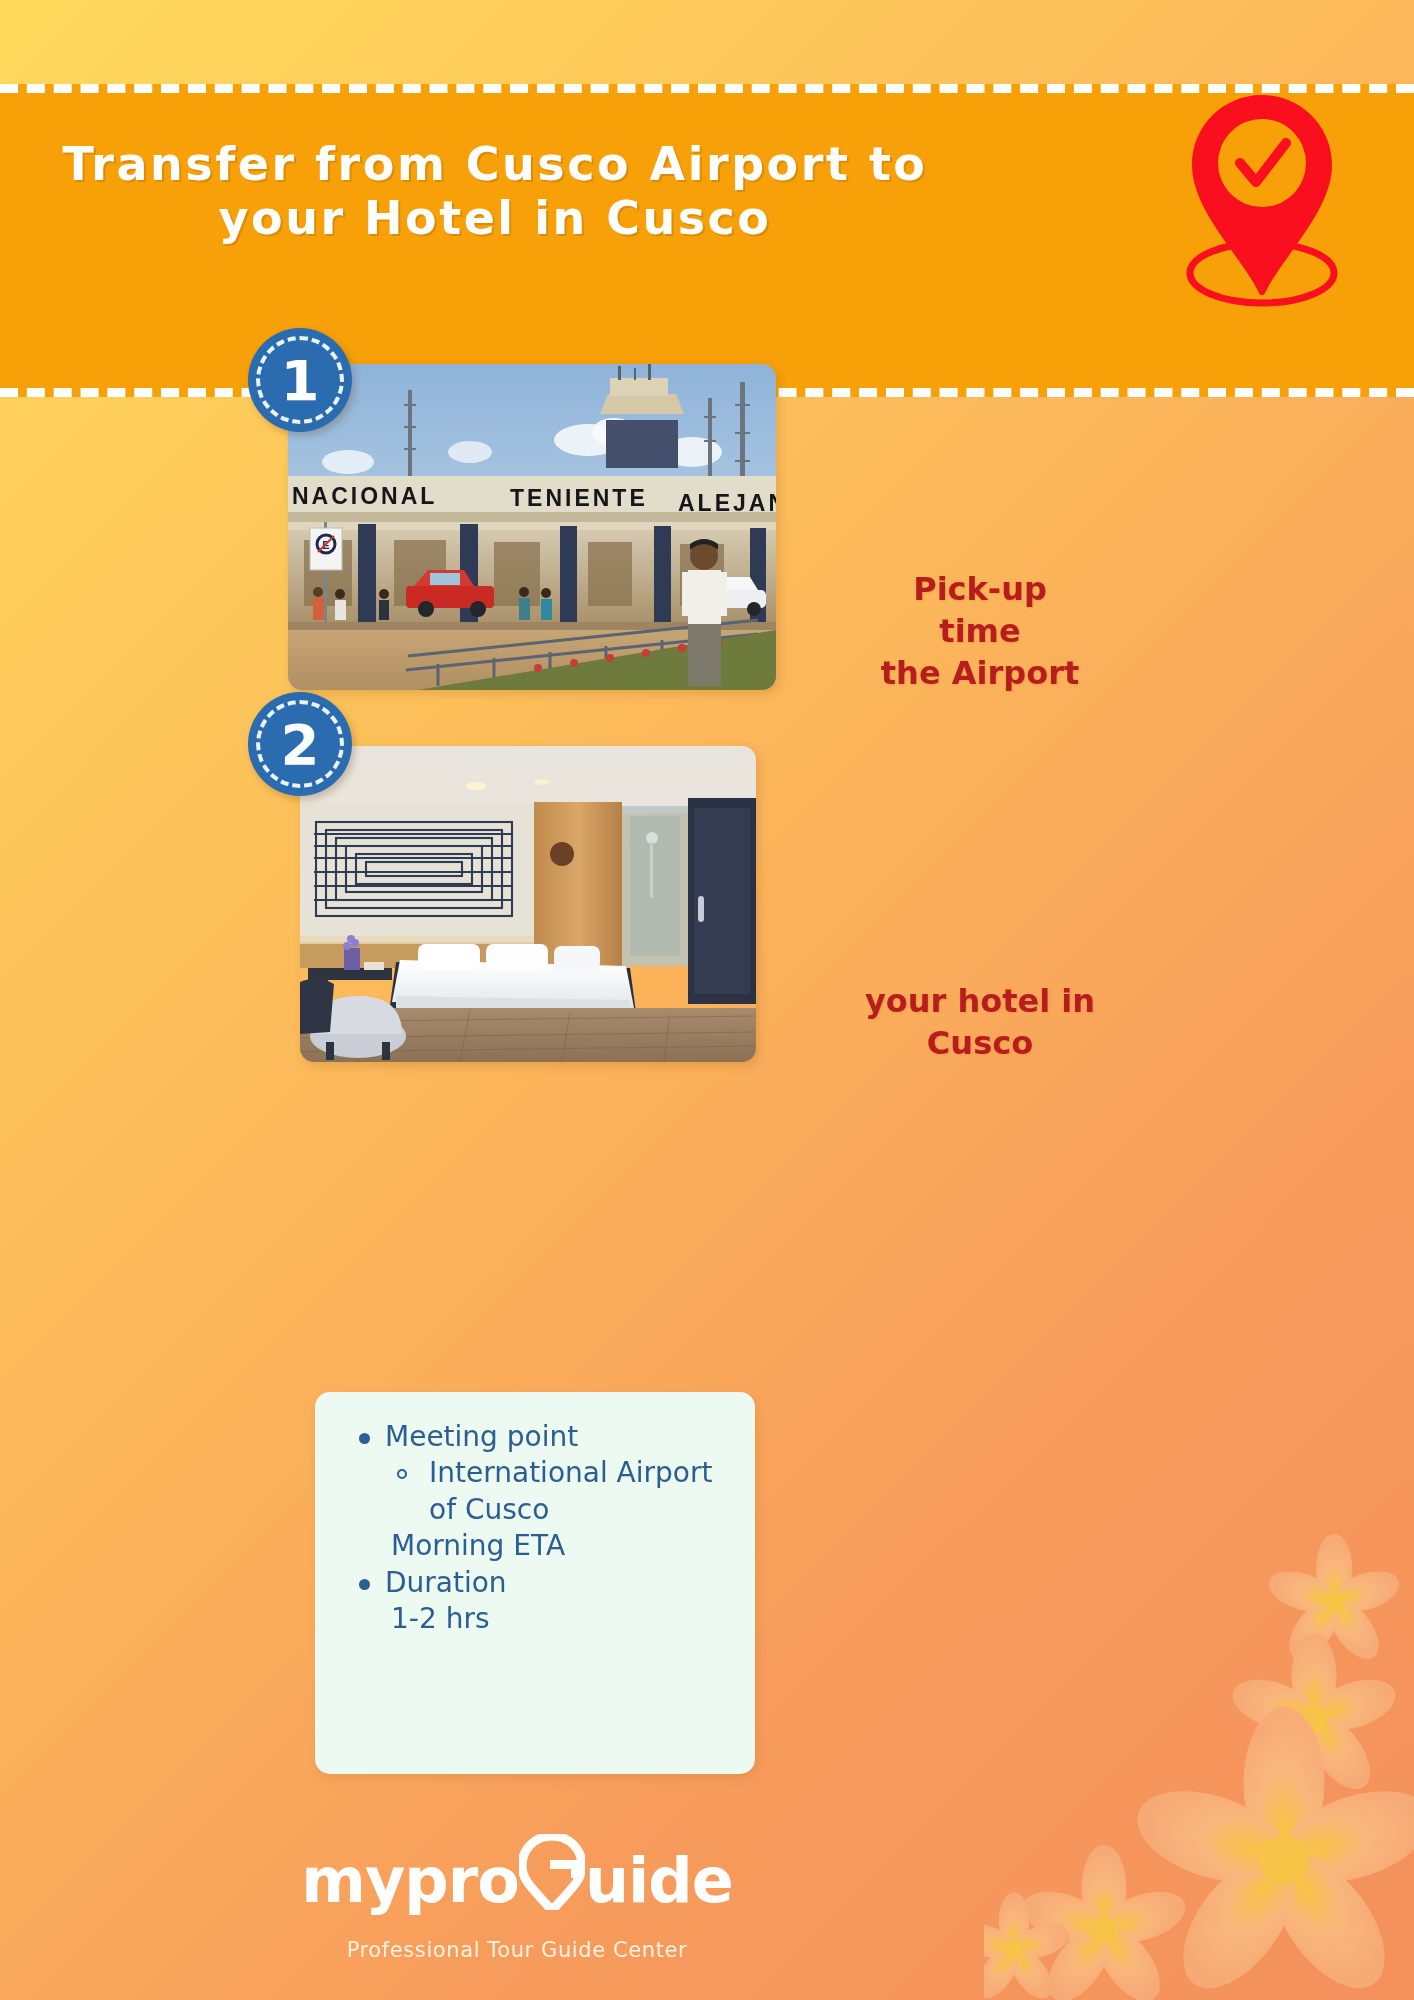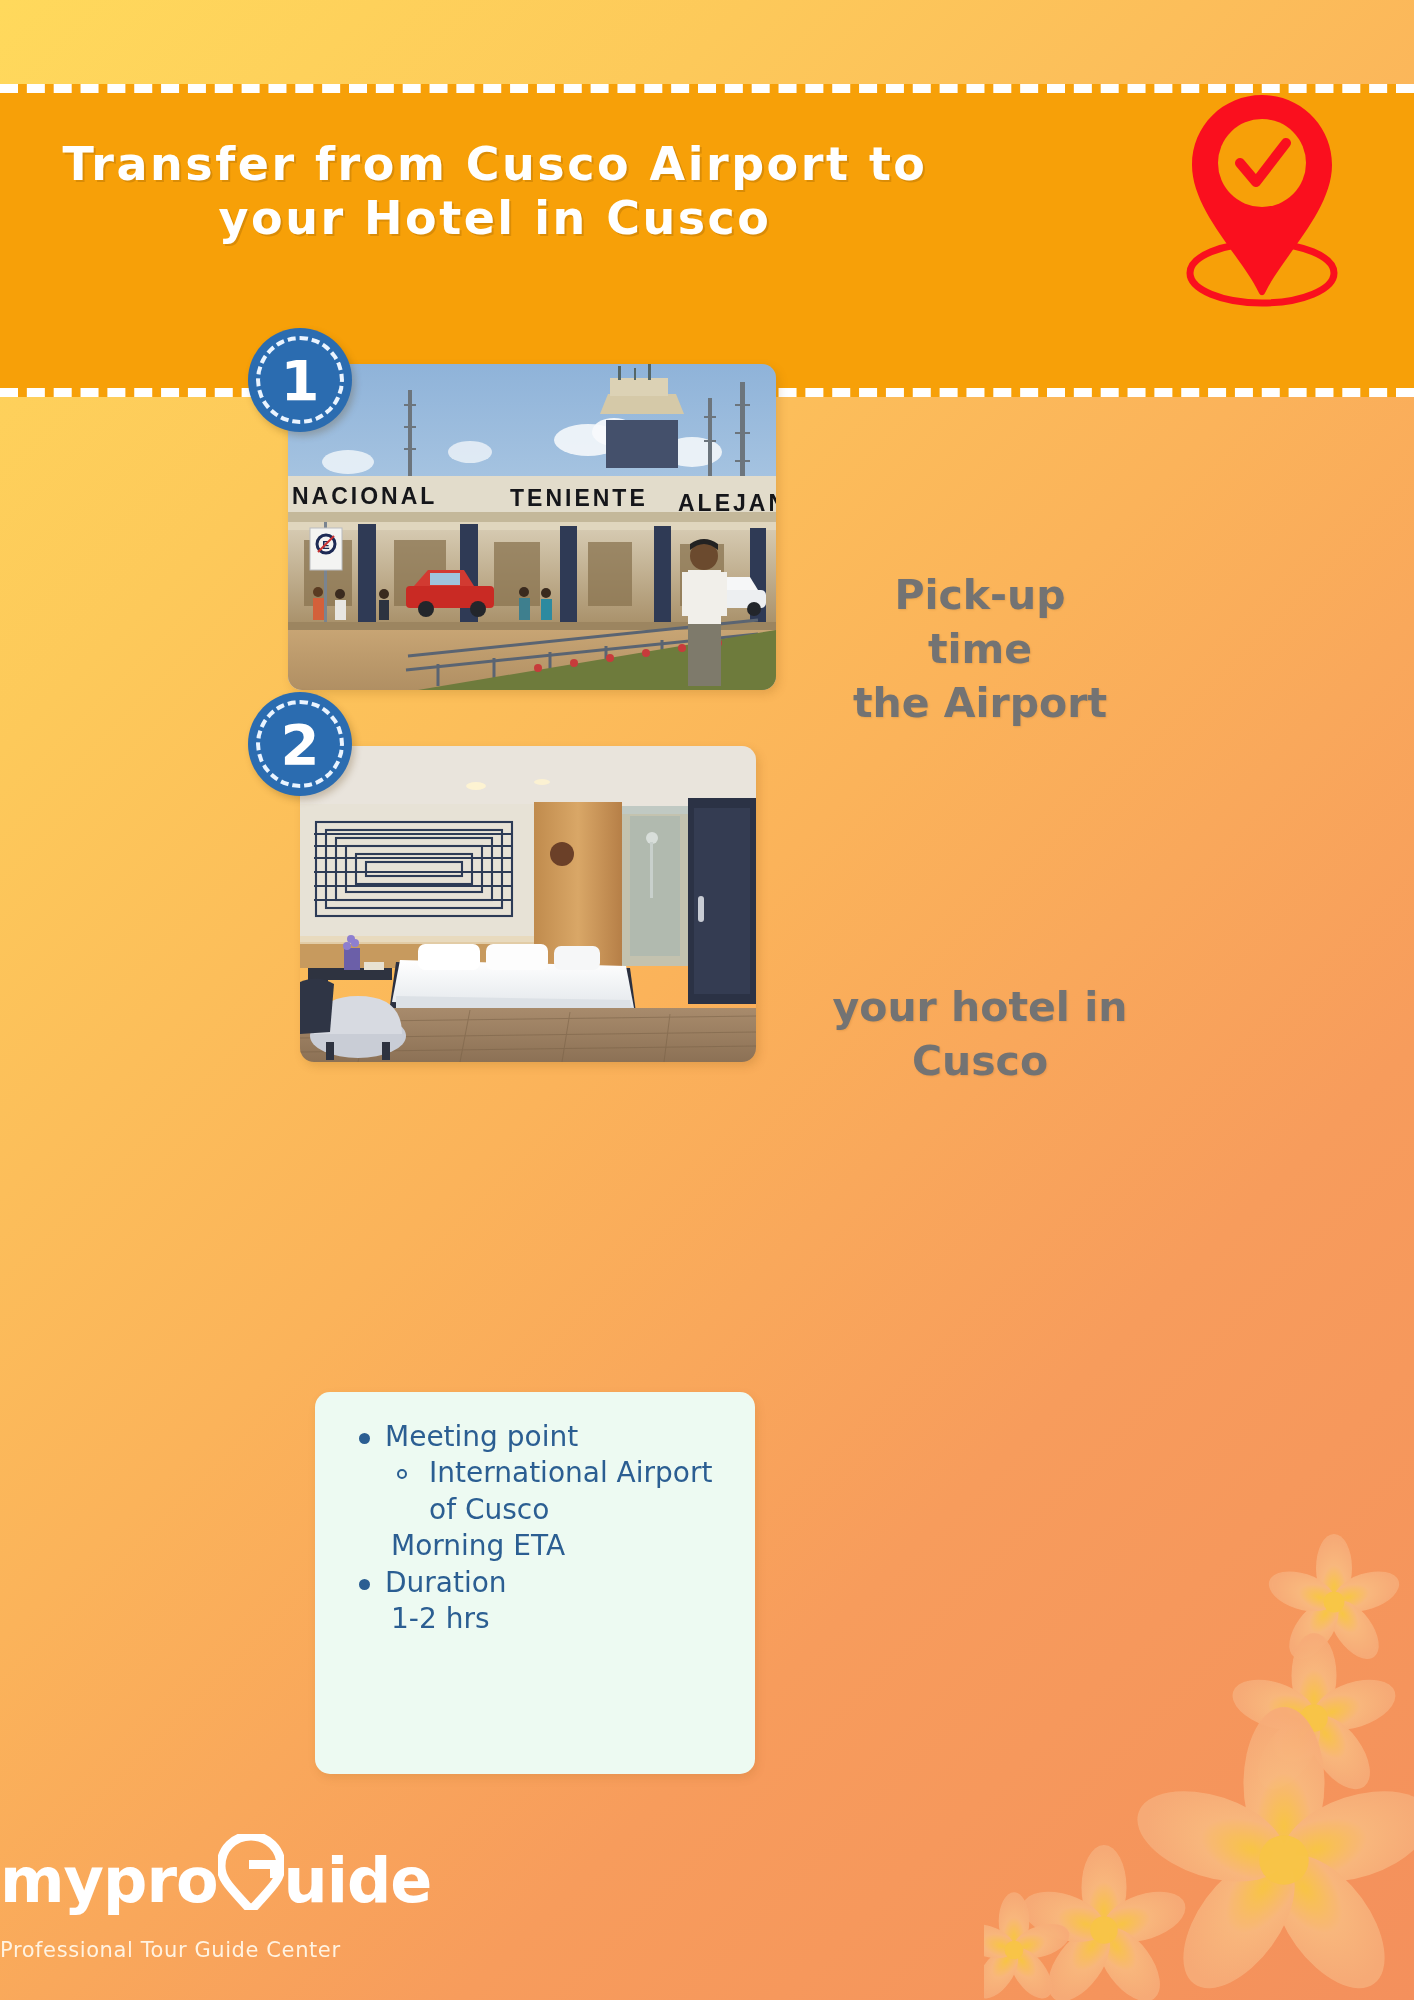--- a/index.html
+++ b/index.html
@@ -51,22 +51,22 @@
   
   .photo{
     position:absolute;border-radius:14px;overflow:hidden;
     box-shadow:3px 4px 10px rgba(120,70,10,.18);
   }
   #photo-airport{left:288px;top:364px;width:488px;height:326px;}
   #photo-hotel{left:300px;top:746px;width:456px;height:316px;}
 
   
   .caption{
-    position:absolute;text-align:center;color:#737373;
-    font-weight:bold;font-size:41px;line-height:1.32;
+    position:absolute;text-align:center;color:#b91c1c;
+    font-weight:bold;font-size:32px;line-height:1.32;
     font-family:"DejaVu Sans",sans-serif;
     text-shadow:1px 1px 2px rgba(150,90,20,.18);
   }
   #caption-1{left:790px;top:568px;width:380px;}
   #caption-2{left:770px;top:980px;width:420px;}
 
   
   #info-card{
     position:absolute;left:315px;top:1392px;width:440px;height:382px;
     background:#EDFAF2;border-radius:15px;
@@ -85,21 +85,21 @@
   .li-l2{position:relative;padding-left:90px;margin-bottom:2px;}
   .li-l2::before{
     content:"";position:absolute;left:58px;top:13px;
     width:10px;height:10px;border-radius:50%;
     border:2px solid #2B5E92;box-sizing:border-box;background:transparent;
   }
   .li-plain{padding-left:52px;margin-bottom:2px;}
   .li-cont{padding-left:90px;margin-bottom:2px;}
 
   
-  #logo-block{position:absolute;left:0;top:1838px;width:1010px;text-align:left;}
+  #logo-block{position:absolute;left:12px;top:1838px;width:1010px;text-align:center;}
   #logo-wordmark{
     display:inline-block;position:relative;
     color:#FFFFFF;font-size:62px;font-weight:bold;letter-spacing:-1px;
     font-family:"DejaVu Sans",sans-serif;line-height:1;
     white-space:nowrap;
   }
   #logo-tagline{
     margin-top:14px;color:#FFF3E2;font-size:21px;letter-spacing:.6px;
     font-family:"DejaVu Sans",sans-serif;
   }

